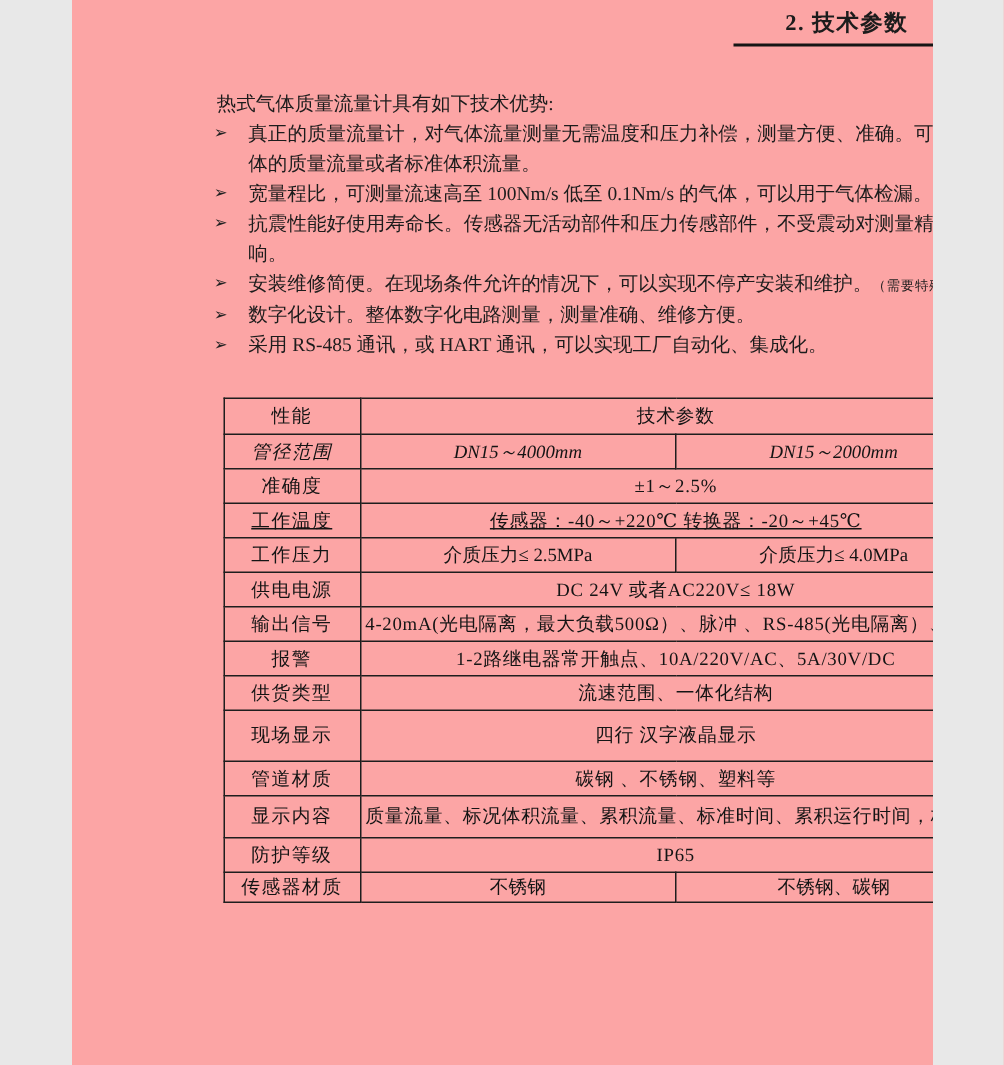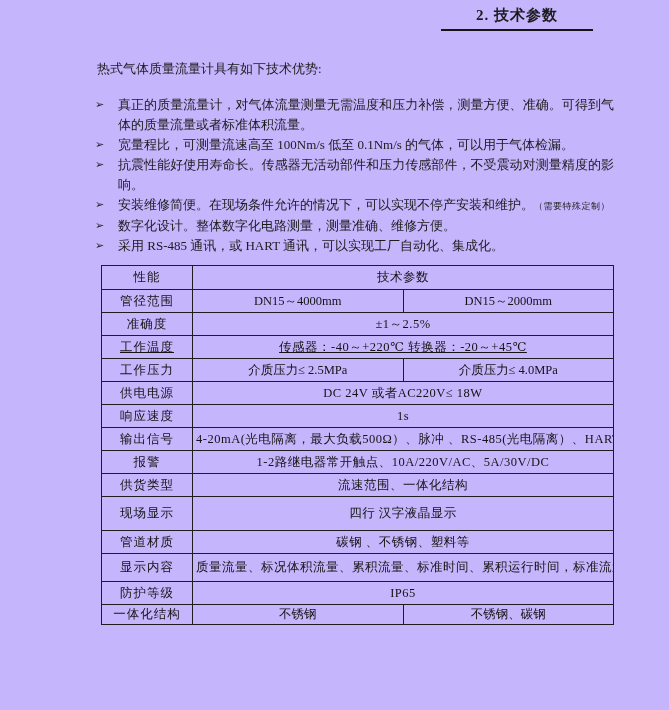--- a/index.html
+++ b/index.html
@@ -1,22 +1,22 @@
 <!DOCTYPE html>
 <html><head>
 <meta charset="utf-8">
 <style>
   * { margin: 0; padding: 0; box-sizing: border-box; }
   html, body { background: #e8e8e8; }
   body { font-family: "Liberation Serif", "DejaVu Serif", serif; }
   .page {
     position: relative;
-    width: 669px;
+    width: 574px;
     height: 710px;
-    background: #c4b5fd;
+    background: #fca5a5;
     margin: 0 auto;
     overflow: hidden;
     color: #1c1c1c;
   }
   
   .title {
     position: absolute;
     left: 441px;
     top: 6px;
     width: 152px;
@@ -30,21 +30,21 @@
   }
   
   .bodytext {
     position: absolute;
     left: 95px;
     top: 59px;
     width: 519px;
     font-size: 13px;
     line-height: 20px;
   }
-  .intro { margin-left: 2px; margin-bottom: 16px; }
+  .intro { margin-left: 2px; margin-bottom: 0; }
   .bullets { list-style: none; }
   .bullet-item { position: relative; padding-left: 23px; text-align: justify; }
   .bullet-marker {
     position: absolute;
     left: 0;
     top: 0;
     font-family: "DejaVu Sans", sans-serif;
     font-size: 11px;
     line-height: 20px;
     color: #222;
@@ -91,45 +91,41 @@
         <li class="bullet-item"><span class="bullet-marker">➢</span><span>采用 RS-485 通讯，或 HART 通讯，可以实现工厂自动化、集成化。</span></li>
       </ul>
   </div>
 
   <table class="spec-table">
     <tbody>
         <tr style="height: 24px;">
           <td class="lbl">性能</td>
           <td colspan="2" class="val-wide">技术参数</td>
         </tr>
-        <tr style="height: 23px;">
+        <tr style="height: 23px; font-style: italic;">
           <td class="lbl">管径范围</td>
           <td>DN15～4000mm</td>
           <td>DN15～2000mm</td>
         </tr>
         <tr style="height: 23px;">
           <td class="lbl">准确度</td>
           <td colspan="2" class="val-wide">±1～2.5%</td>
         </tr>
         <tr style="height: 23px; text-decoration: underline;">
           <td class="lbl">工作温度</td>
           <td colspan="2" class="val-wide">传感器：-40～+220℃ 转换器：-20～+45℃</td>
         </tr>
         <tr style="height: 23px;">
           <td class="lbl">工作压力</td>
           <td>介质压力≤ 2.5MPa</td>
           <td>介质压力≤ 4.0MPa</td>
         </tr>
         <tr style="height: 23px;">
           <td class="lbl">供电电源</td>
           <td colspan="2" class="val-wide">DC 24V 或者AC220V≤ 18W</td>
-        </tr>
-        <tr style="height: 23px;">
-          <td class="lbl">响应速度</td>
-          <td colspan="2" class="val-wide">1s</td>
         </tr>
         <tr style="height: 23px;">
           <td class="lbl">输出信号</td>
           <td colspan="2" class="val-wide">4-20mA(光电隔离，最大负载500Ω）、脉冲 、RS-485(光电隔离）、HART协议</td>
         </tr>
         <tr style="height: 23px;">
           <td class="lbl">报警</td>
           <td colspan="2" class="val-wide">1-2路继电器常开触点、10A/220V/AC、5A/30V/DC</td>
         </tr>
         <tr style="height: 23px;">
@@ -146,20 +142,20 @@
         </tr>
         <tr style="height: 28px;">
           <td class="lbl">显示内容</td>
           <td colspan="2" class="val-wide">质量流量、标况体积流量、累积流量、标准时间、累积运行时间，标准流速等</td>
         </tr>
         <tr style="height: 23px;">
           <td class="lbl">防护等级</td>
           <td colspan="2" class="val-wide">IP65</td>
         </tr>
         <tr style="height: 18px;">
-          <td class="lbl">一体化结构</td>
+          <td class="lbl">传感器材质</td>
           <td>不锈钢</td>
           <td>不锈钢、碳钢</td>
         </tr>
       </tbody>
   </table>
 
 </div>
 
 </body></html>

